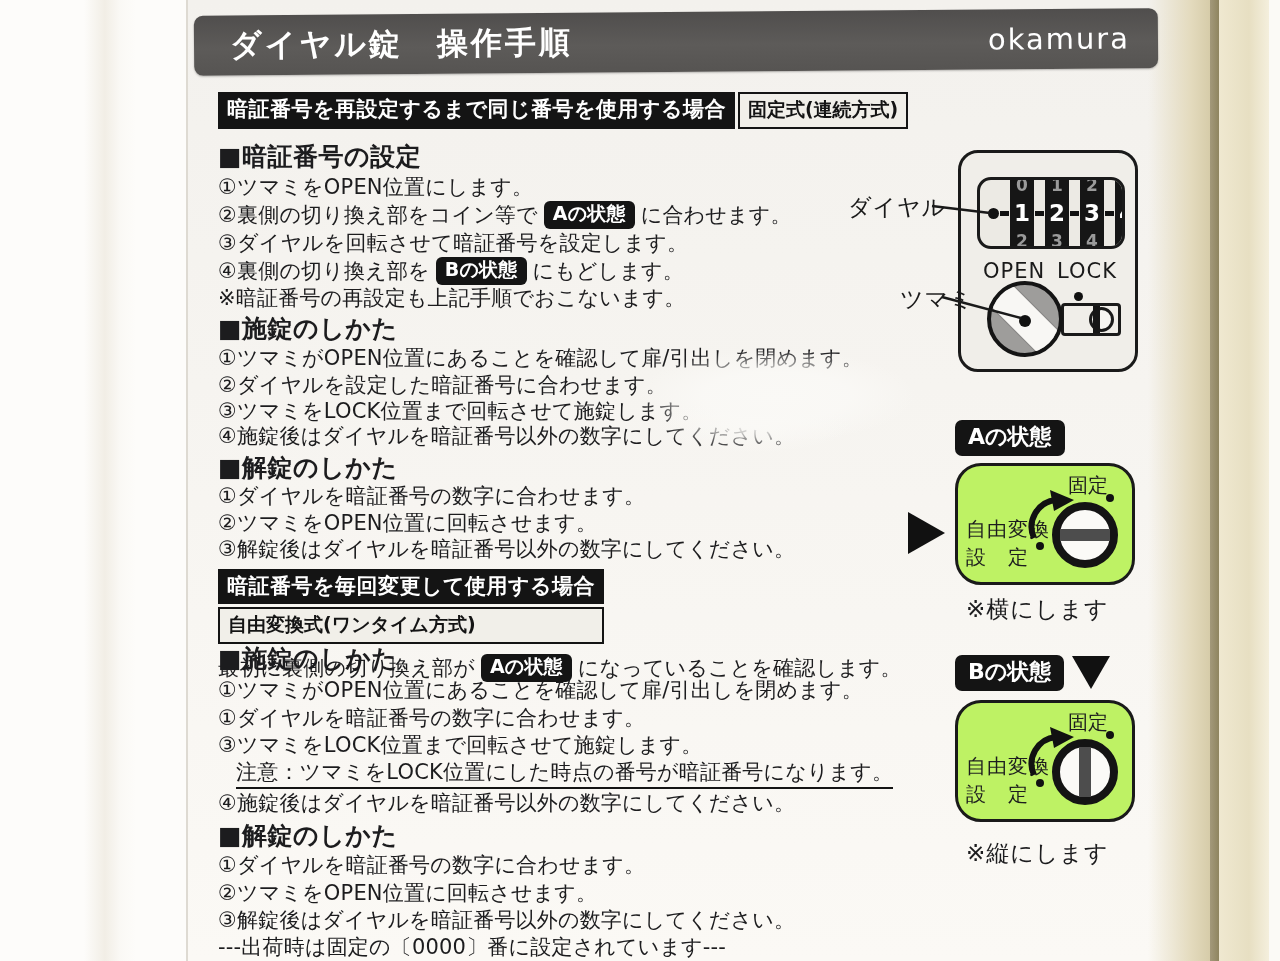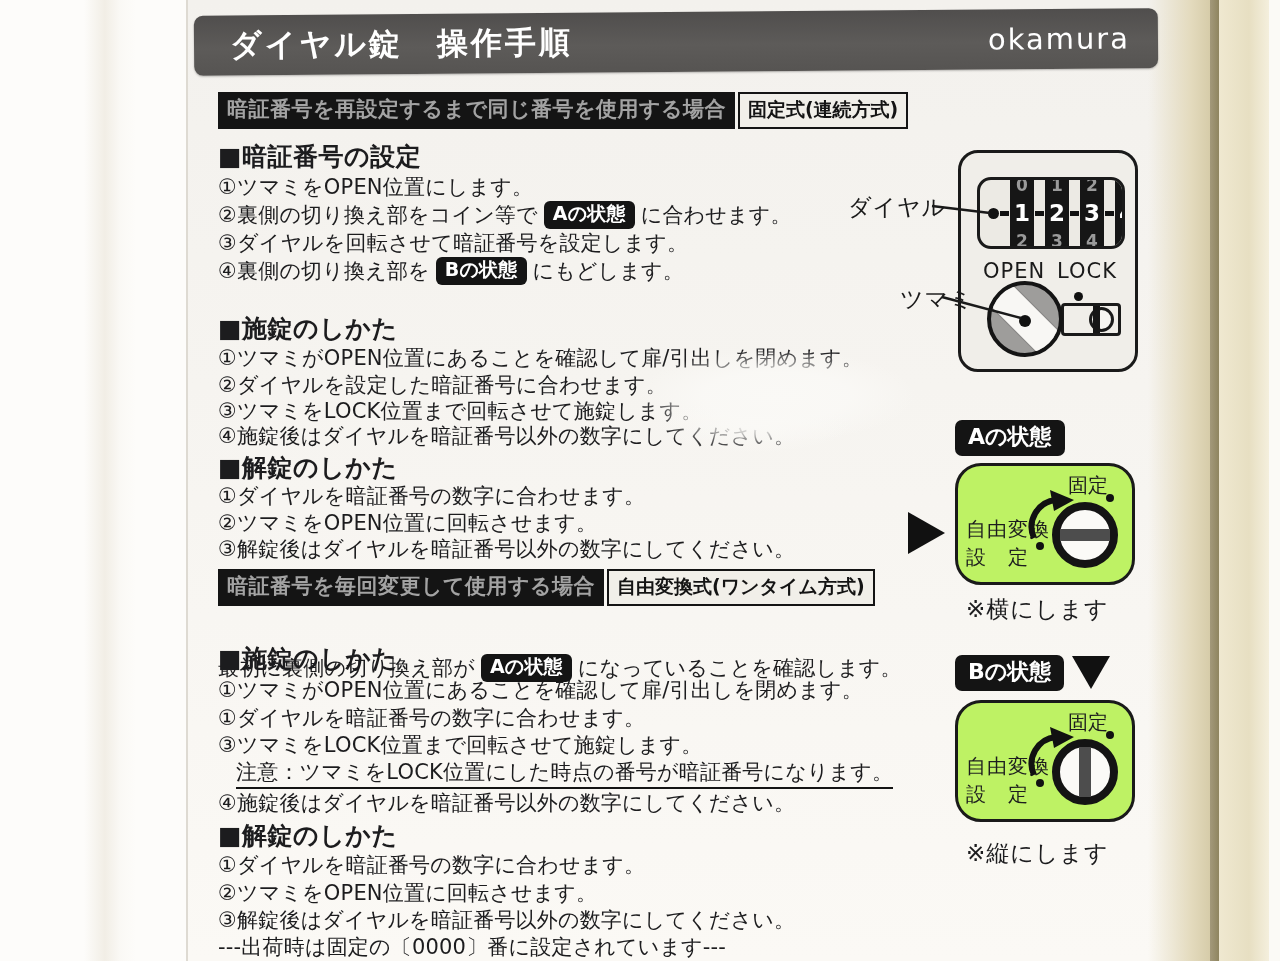--- a/index.html
+++ b/index.html
@@ -56,21 +56,21 @@
     margin-left:36px; white-space:nowrap;
   }
   .titlebar .brand {
     color:#fff; font-size:29px; font-weight:500; letter-spacing:2px;
     margin-left:auto; margin-right:28px;
   }
 
   
   .sec-header { position:absolute; display:flex; align-items:stretch; gap:3px; }
   .sec-black {
-    background:#141414; color:#a3a3a3; font-weight:bold; font-size:21px;
+    background:#141414; color:#ffffff; font-weight:bold; font-size:21px;
     padding:3px 9px 4px; white-space:nowrap; letter-spacing:0.5px;
   }
   .sec-type {
     border:2px solid #141414; color:#141414; font-weight:bold; font-size:19px;
     padding:3px 8px 4px; white-space:nowrap; background:#f1efe9;
     display:flex; align-items:center;
   }
 
   
   .line {
@@ -226,33 +226,34 @@
   <div class="sec-header" style="left:218px; top:92px;">
     <span class="sec-black">暗証番号を再設定するまで同じ番号を使用する場合</span>
     <span class="sec-type">固定式(連続方式)</span>
   </div>
 
   <div class="line h-line" style="top:140px;">■暗証番号の設定</div>
   <div class="line" style="top:173px;">①ツマミをOPEN位置にします。</div>
   <div class="line" style="top:201px;"><span>②裏側の切り換え部をコイン等で</span><span class="badge">Aの状態</span><span>に合わせます。</span></div>
   <div class="line" style="top:229px;">③ダイヤルを回転させて暗証番号を設定します。</div>
   <div class="line" style="top:257px;"><span>④裏側の切り換え部を</span><span class="badge">Bの状態</span><span>にもどします。</span></div>
+  <div class="line" style="top:284px;">※暗証番号の再設定も上記手順でおこないます。</div>
 
   <div class="line h-line" style="top:312px;">■施錠のしかた</div>
   <div class="line" style="top:344px;">①ツマミがOPEN位置にあることを確認して扉/引出しを閉めます。</div>
   <div class="line" style="top:371px;">②ダイヤルを設定した暗証番号に合わせます。</div>
   <div class="line" style="top:397px;">③ツマミをLOCK位置まで回転させて施錠します。</div>
   <div class="line" style="top:422px;">④施錠後はダイヤルを暗証番号以外の数字にしてください。</div>
 
   <div class="line h-line" style="top:451px;">■解錠のしかた</div>
   <div class="line" style="top:482px;">①ダイヤルを暗証番号の数字に合わせます。</div>
   <div class="line" style="top:509px;">②ツマミをOPEN位置に回転させます。</div>
   <div class="line" style="top:535px;">③解錠後はダイヤルを暗証番号以外の数字にしてください。</div>
 
-  <div class="sec-header" style="left:218px; top:569px;">
+  <div class="sec-header" style="left:218px; top:569px;flex-direction:column;">
     <span class="sec-black">暗証番号を毎回変更して使用する場合</span>
     <span class="sec-type">自由変換式(ワンタイム方式)</span>
   </div>
 
   <div class="line" style="top:609px;margin-top:45px;"><span>最初に裏側の切り換え部が</span><span class="badge">Aの状態</span><span>になっていることを確認します。</span></div>
 
   <div class="line h-line" style="top:642px;">■施錠のしかた</div>
   <div class="line" style="top:676px;">①ツマミがOPEN位置にあることを確認して扉/引出しを閉めます。</div>
   <div class="line" style="top:704px;">①ダイヤルを暗証番号の数字に合わせます。</div>
   <div class="line" style="top:731px;">③ツマミをLOCK位置まで回転させて施錠します。</div>

